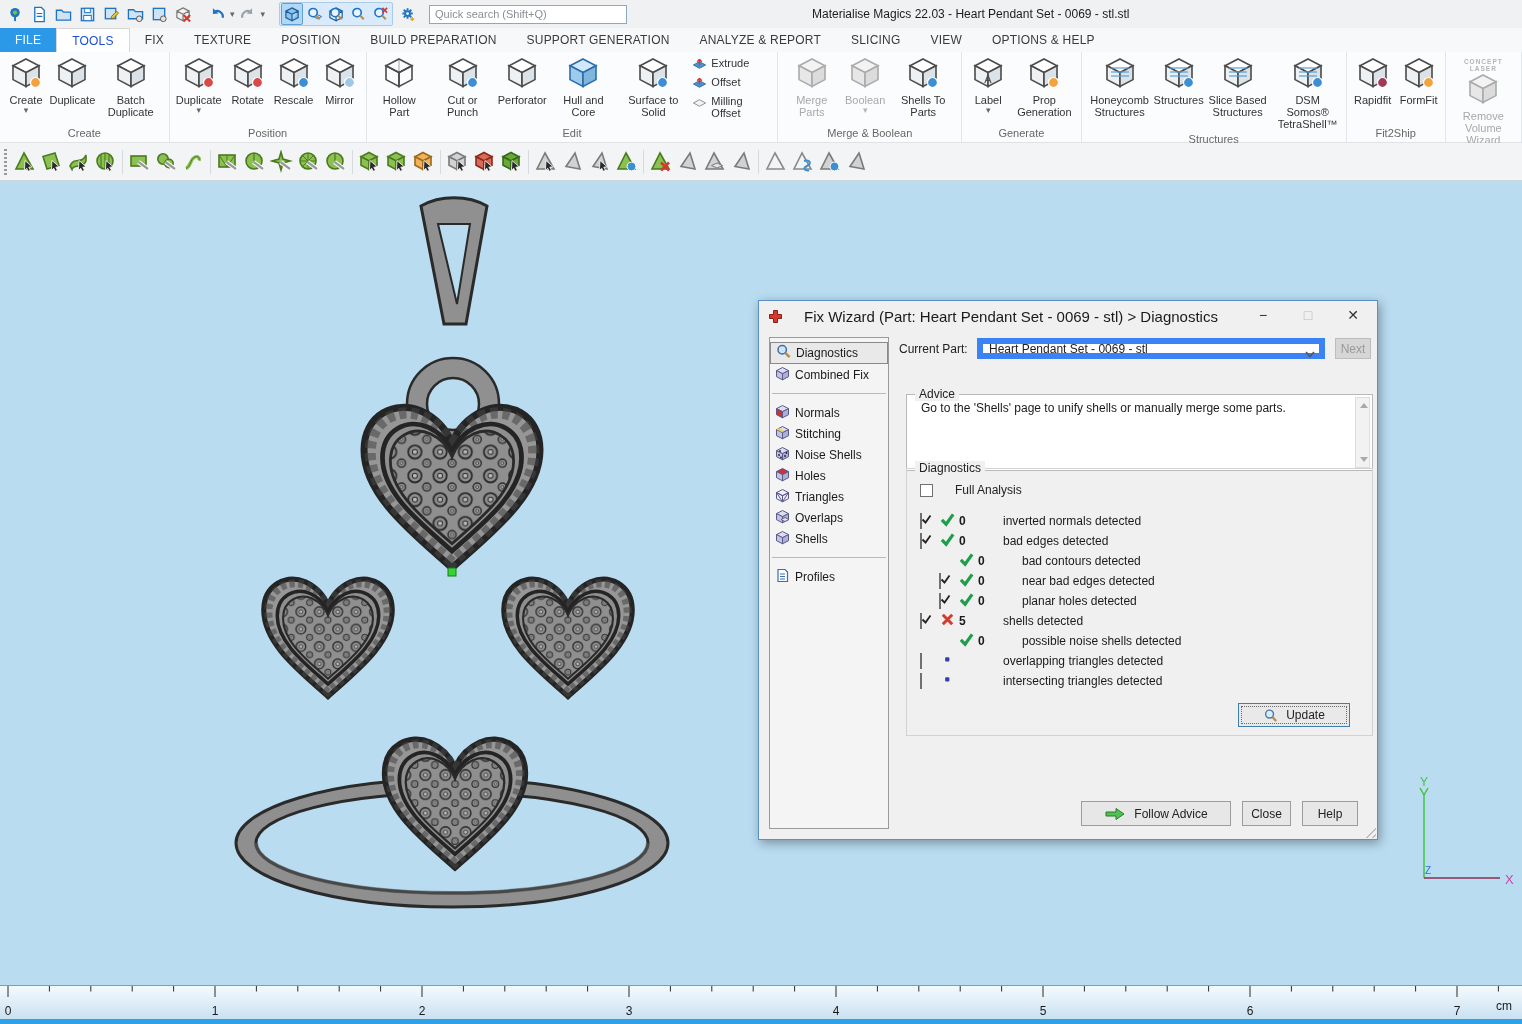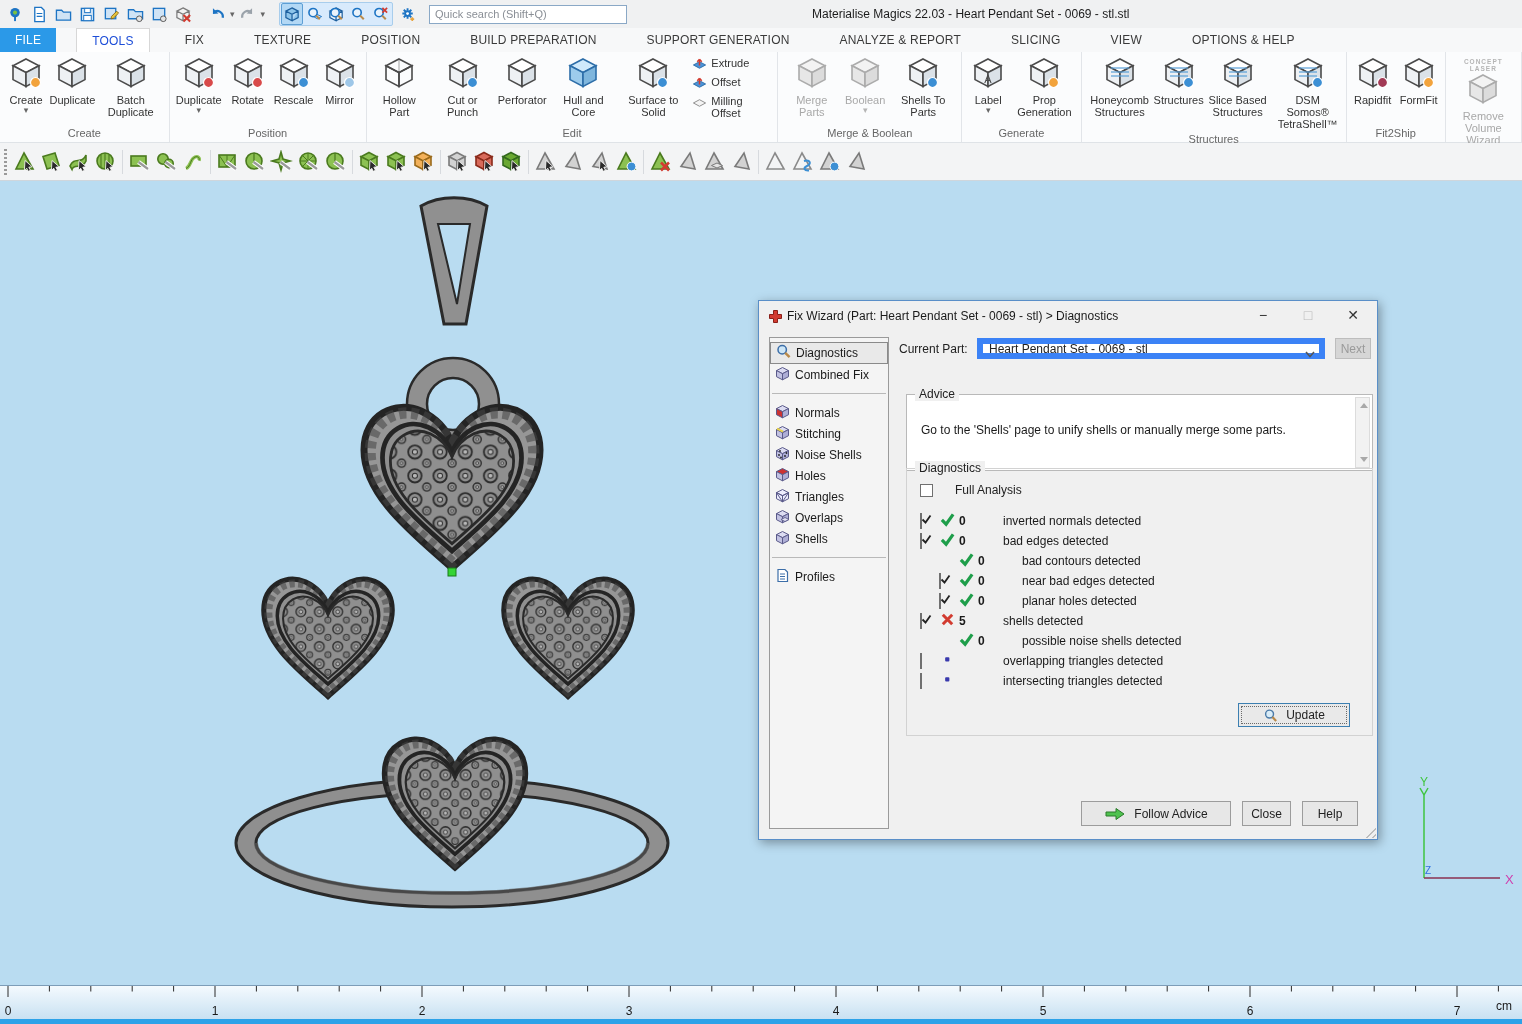--- a/index.html
+++ b/index.html
@@ -15,21 +15,21 @@
   .qa .qi svg{width:17px;height:17px;}
   .qa-sep{width:8px;}
   .qa-view{display:flex;background:#d8eafc;border:1px solid #a8cdec;border-radius:2px;padding:0 1px;margin:0 2px;}
   .qa-view .qi.active{background:#b3d8f5;border:1px solid #5e9fd4;}
   .search{margin-left:10px;width:198px;height:19px;border:1px solid #8aa8c6;background:#fff;
           font-family:"Liberation Sans",sans-serif;font-size:11px;color:#333;padding:0 5px;}
   .search::placeholder{color:#8a8f96;}
   .win-title{position:absolute;left:812px;top:7px;font-size:12px;color:#1c1c1c;white-space:nowrap;}
 
   
-  .tabs{position:absolute;left:0;top:28px;width:100%;height:24px;background:#f7f8f9;display:flex;align-items:flex-end;gap:20px;}
+  .tabs{position:absolute;left:0;top:28px;width:100%;height:24px;background:#f7f8f9;display:flex;align-items:flex-end;}
   .tab{height:24px;display:flex;align-items:center;padding:0 15px;font-size:12px;color:#3a3a3a;letter-spacing:.2px;}
   .tab.file{background:#2b99e8;color:#fff;min-width:52px;justify-content:center;}
   .tab.selected{background:#fff;border:1px solid #d7d7d7;border-bottom:none;color:#1d4ed8;}
 
   
   .ribbon{position:absolute;left:0;top:52px;width:100%;height:91px;background:#fbfcfd;
           border-bottom:1px solid #dfe3e7;display:flex;}
   .rib-group{display:flex;flex-direction:column;border-right:1px solid #e2e5e9;padding:2px 3px 0;}
   .rib-row{flex:1;display:flex;align-items:flex-start;}
   .rib-btn{display:flex;flex-direction:column;align-items:center;padding:2px 3px;min-width:46px;max-width:70px;cursor:default;}
@@ -54,40 +54,40 @@
   .sel-sep{width:1px;height:24px;background:#d7dade;margin:0 3px;}
 
   
   .viewport{position:absolute;left:0;top:181px;width:1522px;height:804px;background:#b9dcf1;}
   .viewport svg.scene{position:absolute;left:0;top:0;width:1522px;height:804px;}
 
   
   .dlg{position:absolute;left:758px;top:300px;width:620px;height:540px;background:#f0f0f0;
        border:1px solid #5a8fc8;box-shadow:2px 3px 10px rgba(0,0,0,.35);z-index:5;}
   .dlg-title{position:absolute;left:0;top:0;width:100%;height:30px;display:flex;align-items:center;padding-left:10px;}
-  .dlg-title .ttext{font-size:12px;color:#1a1a1a;margin-left:5px;}
+  .dlg-title .ttext{font-size:15px;color:#1a1a1a;margin-left:22px;}
   .dlg-ctl{position:absolute;top:3px;right:10px;display:flex;gap:17px;}
   .dlg-ctl .wbtn{width:28px;height:22px;display:flex;align-items:center;justify-content:center;font-size:14px;color:#333;}
   .dlg-ctl .wbtn.max{color:#b9b9b9;}
   .sidebar{position:absolute;left:10px;top:36px;width:120px;bottom:10px;background:#f4f4f4;
            border:1px solid #9a9a9a;padding-top:4px;}
   .sb-item{display:flex;align-items:center;gap:5px;height:21px;padding-left:5px;font-size:12px;color:#1a1a1a;}
   .sb-item svg{width:15px;height:15px;flex:none;}
   .sb-item.sel{background:#e9e9e9;border:1px solid #8a8a8a;height:22px;}
   .sb-sep{height:1px;background:#b9b9b9;margin:8px 2px;}
   .cp-label{position:absolute;left:140px;top:41px;font-size:12px;}
   .cp-combo{position:absolute;left:218px;top:37px;width:348px;height:21px;background:#fff;border:6px solid #3b82f6;
             display:flex;align-items:center;font-size:12px;padding-left:6px;}
   .cp-combo .arr{position:absolute;right:4px;top:7px;}
   .btn-next{position:absolute;left:576px;top:37px;width:36px;height:21px;background:#d6d6d6;border:1px solid #bdbdbd;
             color:#9a9a9a;font-size:12px;display:flex;align-items:center;justify-content:center;}
   .groupbox{position:absolute;border:1px solid #d2d2d2;}
   .gb-label{position:absolute;top:-8px;left:8px;background:#f0f0f0;padding:0 4px;font-size:12px;color:#222;}
   .gb-advice{left:147px;top:93px;width:467px;height:77px;background:#fff;border:1px solid #b9b9b9;}
-  .advice-text{position:absolute;left:14px;top:28px;right:24px;font-size:12px;color:#1a1a1a;}
+  .advice-text{position:absolute;left:14px;top:6px;right:24px;font-size:12px;color:#1a1a1a;}
   .adv-scroll{position:absolute;right:2px;top:2px;bottom:2px;width:15px;background:#f2f2f2;border:1px solid #dcdcdc;}
   .adv-scroll .tri{position:absolute;left:3.5px;width:0;height:0;border-left:4px solid transparent;border-right:4px solid transparent;}
   .adv-scroll .up{top:5px;border-bottom:5px solid #a9a9a9;}
   .adv-scroll .dn{bottom:5px;border-top:5px solid #a9a9a9;}
   .gb-diag{left:147px;top:167px;width:467px;height:268px;}
   .chkrow{display:flex;align-items:center;gap:22px;font-size:12px;}
   .fa-row{position:absolute;left:13px;top:14px;}
   .cb{width:13px;height:13px;background:#fff;border:1px solid #707070;position:relative;flex:none;}
   .cb svg{position:absolute;left:0px;top:0px;width:11px;height:11px;}
   .diag-rows{position:absolute;left:13px;top:42px;right:10px;}

